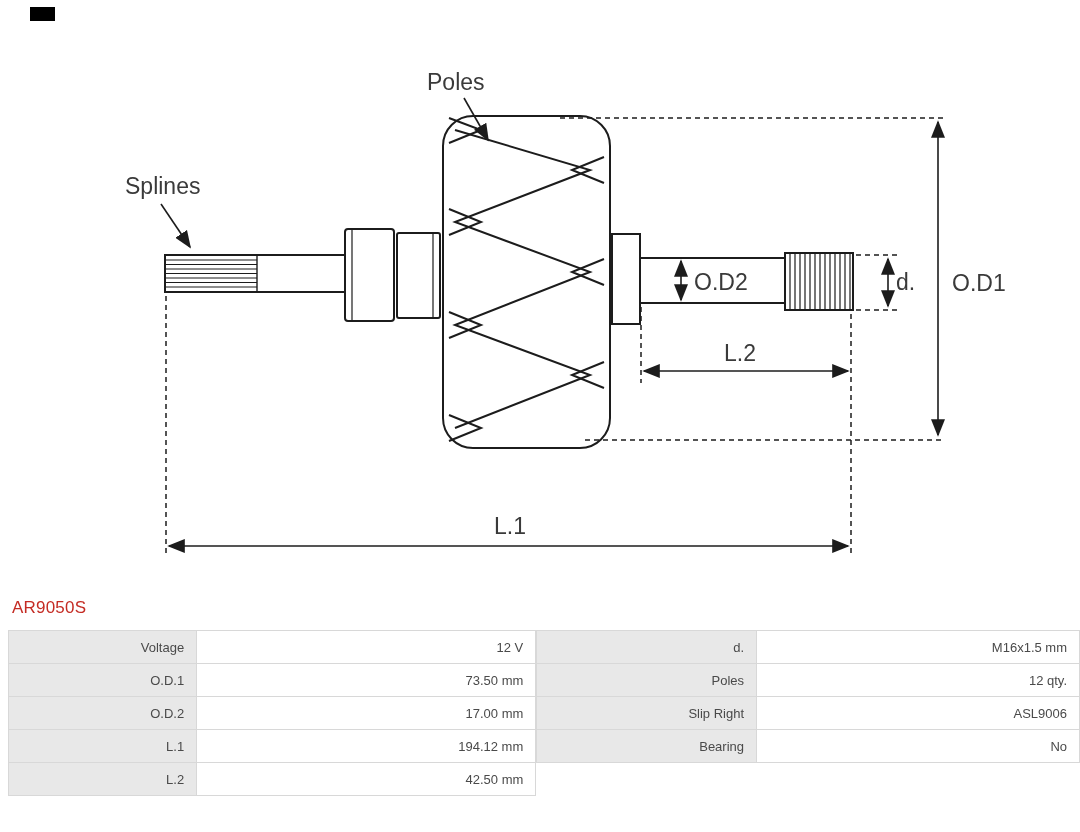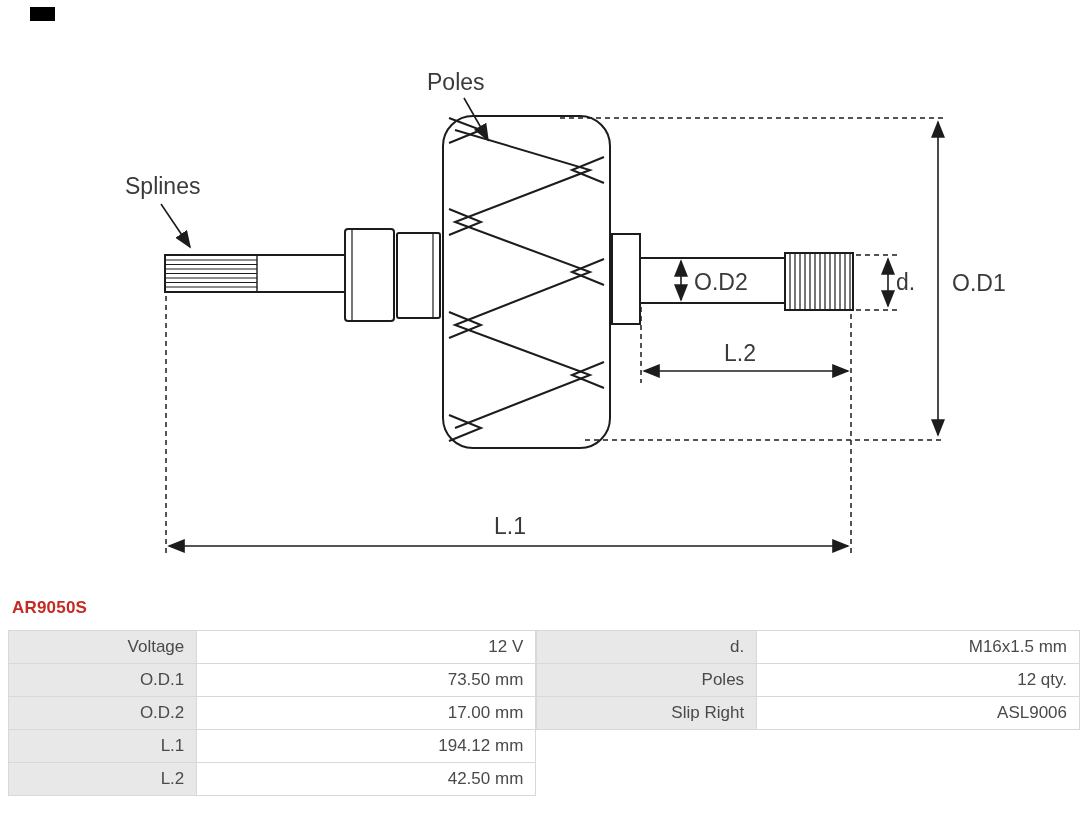--- a/index.html
+++ b/index.html
@@ -16,31 +16,31 @@
     width:25px; height:14px; background:#000;
   }
   svg.diagram { position:absolute; left:0; top:0; }
   .dim-label {
     font-family:"Liberation Sans", sans-serif;
     font-size:23px;
     fill:#3a3a3a;
   }
   .part-number {
     position:absolute; left:12px; top:598px; margin:0;
-    font-size:17px; font-weight:bold;
+    font-size:17px; font-weight:normal;
     color:var(--pn-color, #c42b23);
     letter-spacing:0.2px;
   }
   .spec-tables {
     position:absolute; left:8px; top:630px;
     display:flex; align-items:flex-start;
   }
   table.spec {
     border-collapse:collapse;
-    font-size:17px;
+    font-size:13px;
     color:#4a4a4a;
   }
   table.spec td {
     height:33px;
     text-align:right;
     border:1px solid var(--tbl-border,#d8d8d8);
     padding:0 12px 0 6px;
     white-space:nowrap;
   }
   td.lbl { background:var(--tbl-lbl-bg,#e8e8e8); }
@@ -175,15 +175,19 @@
           <td class="val">M16x1.5 mm</td>
         </tr>
         <tr>
           <td class="lbl">Poles</td>
           <td class="val">12 qty.</td>
         </tr>
         <tr>
           <td class="lbl">Slip Right</td>
           <td class="val">ASL9006</td>
         </tr>
+        <tr>
+          <td class="lbl">Bearing</td>
+          <td class="val">No</td>
+        </tr>
       </tbody>
   </table>
 </div>
 
 </body></html>

